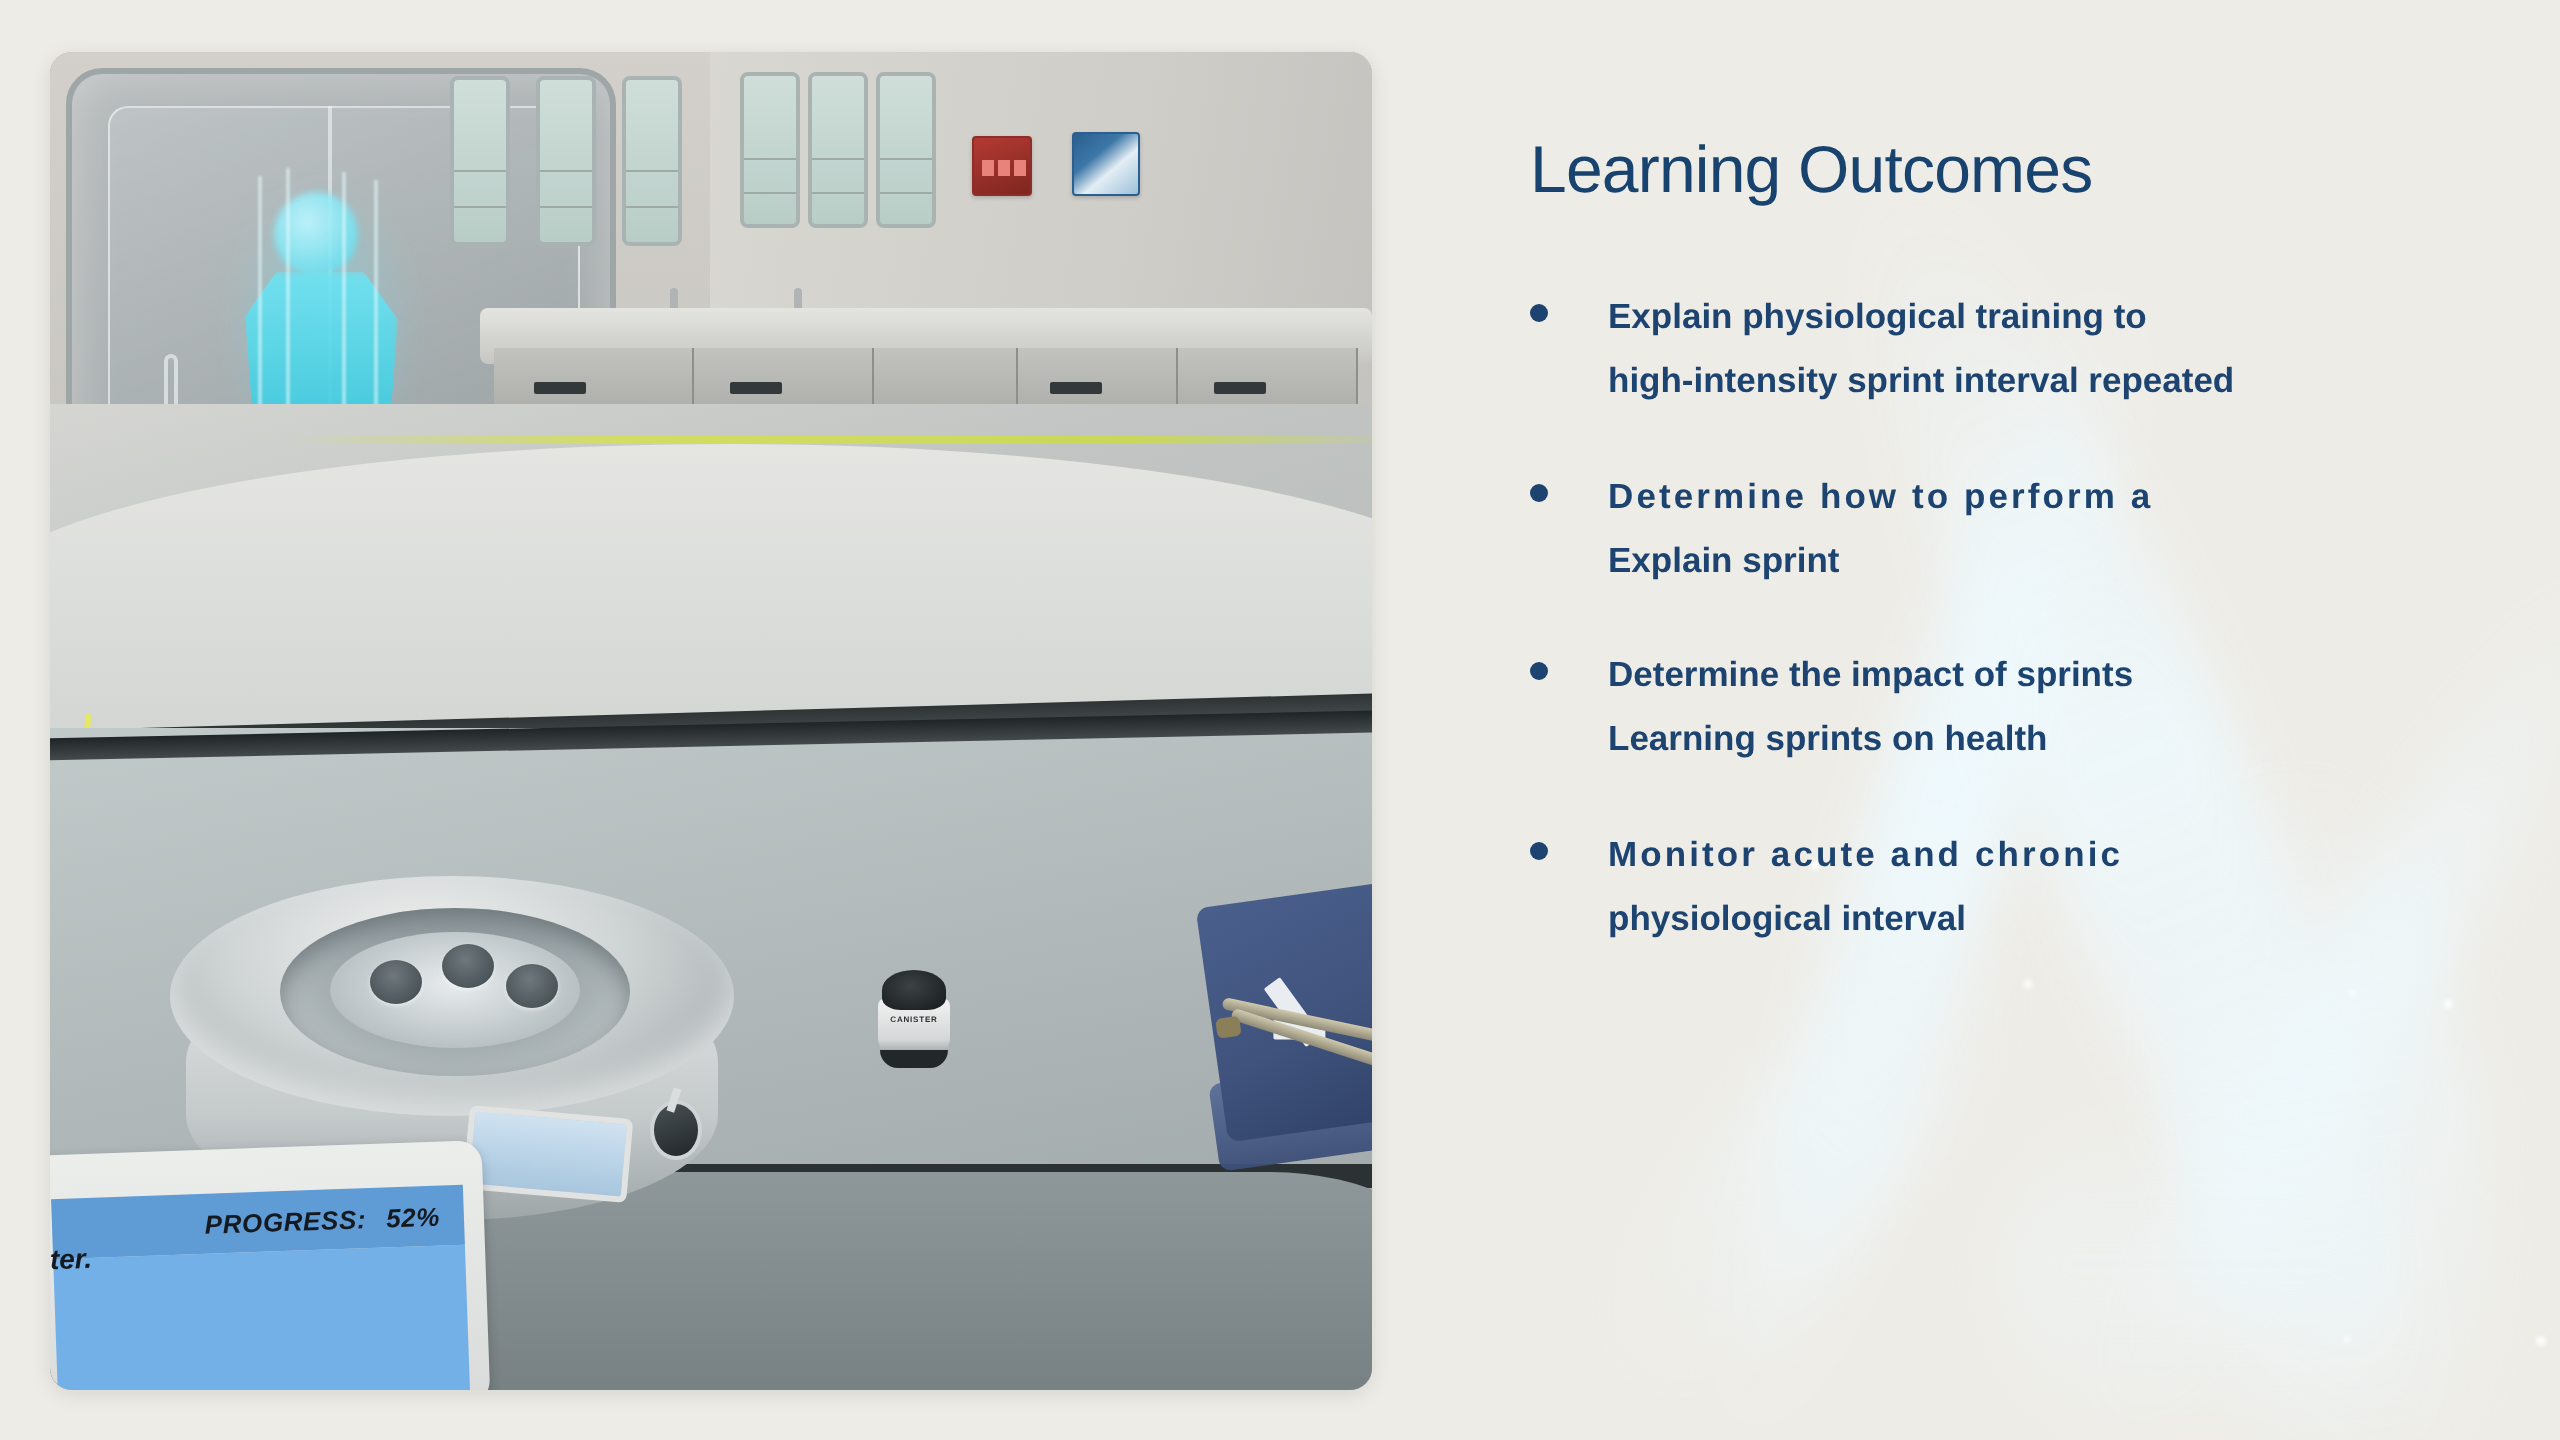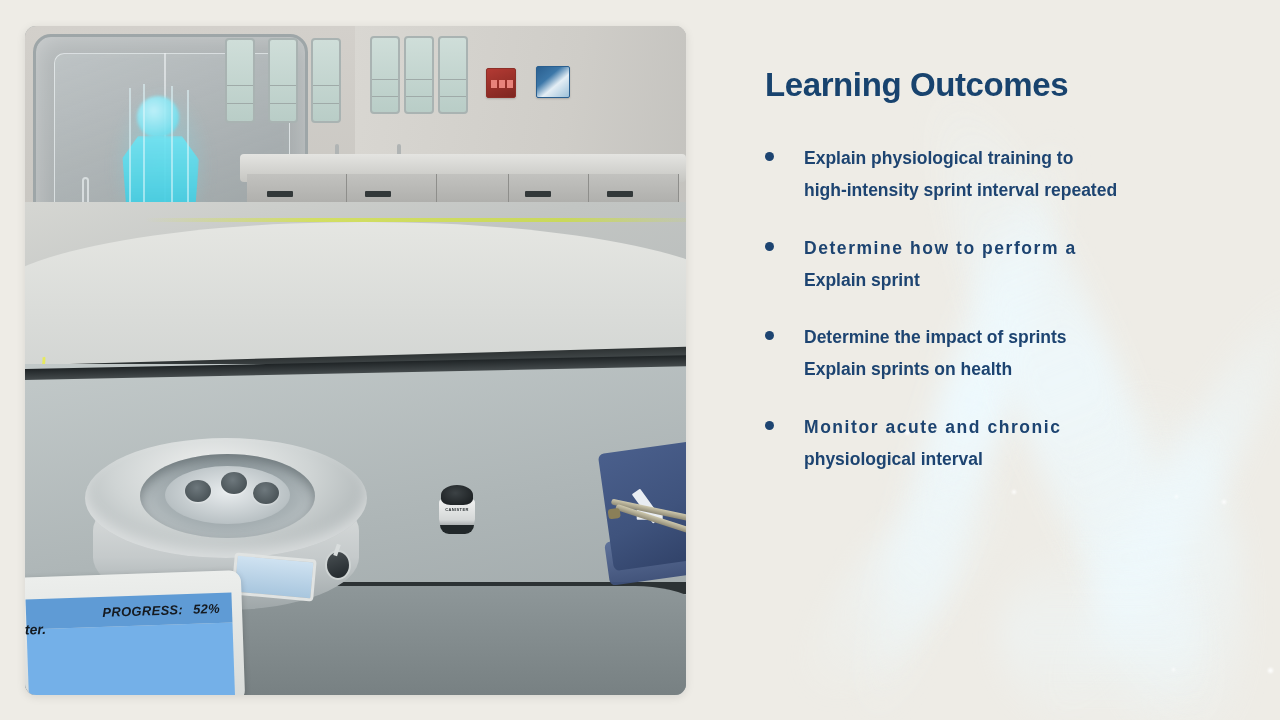--- a/index.html
+++ b/index.html
@@ -272,21 +272,21 @@
   }
   .hud-body-text {
     position:absolute; left:-6px; top:44px;
     font-style:italic; font-weight:700; font-size:14px; color:#141a20;
   }
 
   
   .content { position:absolute; left:765px; top:0; width:470px; height:720px; z-index:3; }
   .title {
     position:absolute; left:0; top:66px;
-    font-size:33px; font-weight:700; letter-spacing:-0.4px; color:#18436e;
+    font-size:33px; font-weight:400; letter-spacing:-0.4px; color:#18436e;
     white-space:nowrap;
   }
   .bullets { position:absolute; left:0; top:143px; width:430px; }
   .bullet-row { display:flex; align-items:flex-start; margin-bottom:26px; }
   .bullet-dot {
     width:9px; height:9px; border-radius:50%; background:#1d4471;
     margin-top:9px; margin-right:30px; flex:0 0 9px;
   }
   .bullet-text {
     font-size:17.5px; font-weight:700; line-height:1.82; color:#1d4471; max-width:390px;
@@ -440,21 +440,21 @@
       <div class="bullet-text stretched">
         <span class="l1">Determine how to perform a</span>
         <span class="l2">Explain sprint</span>
       </div>
     </div>
 
     <div class="bullet-row">
       <div class="bullet-dot"></div>
       <div class="bullet-text">
         <span class="l1">Determine the impact of sprints</span>
-        <span class="l2">Explain sprints on health</span>
+        <span class="l2">Learning sprints on health</span>
       </div>
     </div>
 
     <div class="bullet-row">
       <div class="bullet-dot"></div>
       <div class="bullet-text stretched">
         <span class="l1">Monitor acute and chronic</span>
         <span class="l2">physiological interval</span>
       </div>
     </div>

